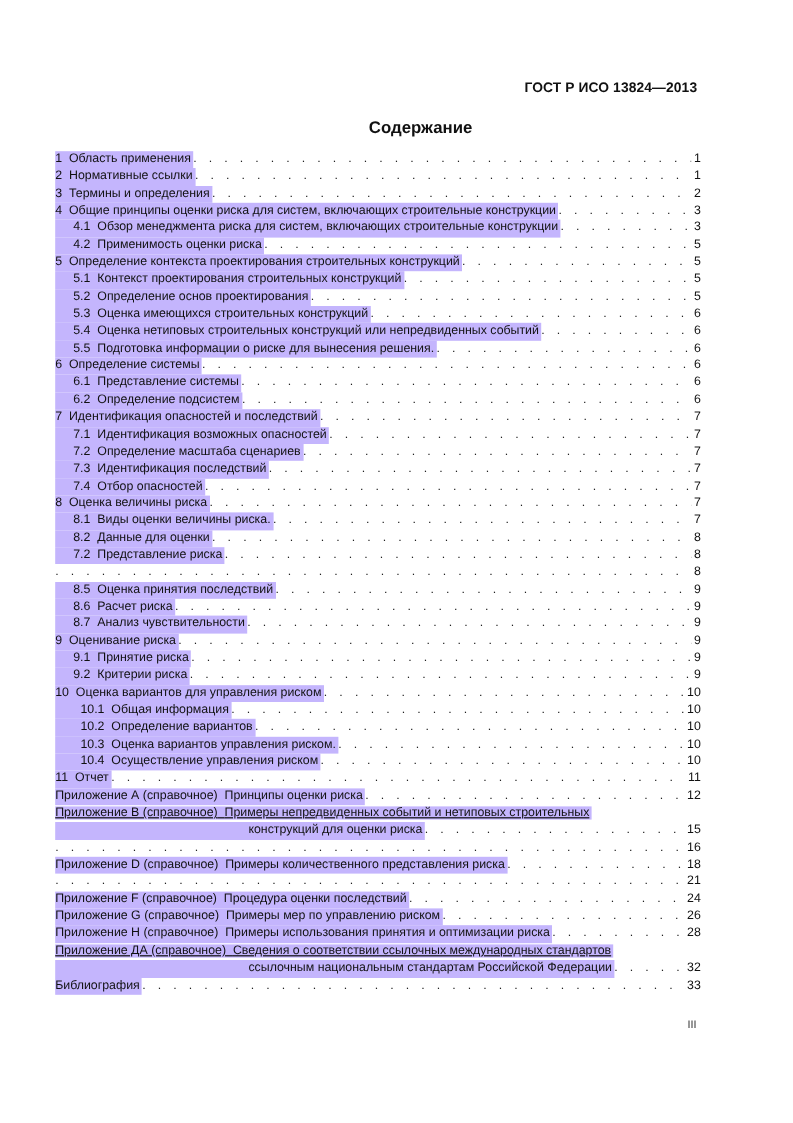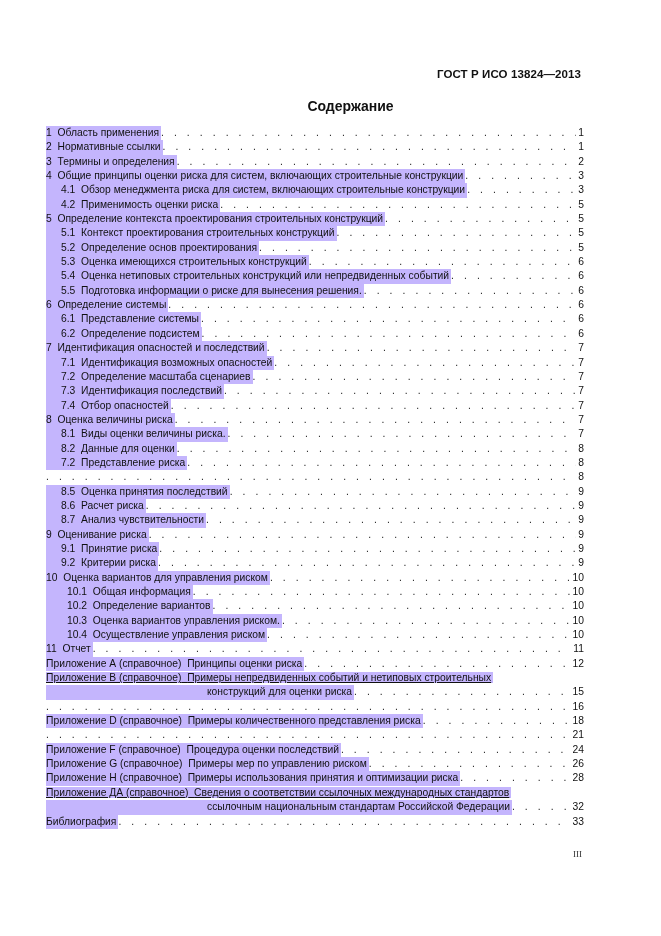--- a/index.html
+++ b/index.html
@@ -11,21 +11,21 @@
     .row { position:relative; display:flex; align-items:flex-end; height:14.35px; line-height:14.35px; white-space:nowrap; }
     .row .lbl { flex:0 0 auto; background:#c4b5fd; padding-right:2px; }
     .row .dots { flex:1 1 auto; overflow:hidden; letter-spacing:3.6px; color:#222; }
     .row .pg { flex:0 0 auto; padding-left:2px; text-align:right; }
     .row .num { display:inline-block; }
     .l1 .lbl { padding-left:0; }
     .l2 .lbl { padding-left:15px; }
     .l2b .lbl { padding-left:21px; }
     .row.noline { display:block;text-decoration:underline; }
     .cont .lbl { padding-left:161px; }
-    .pagenum { position:absolute; top:849px; left:573px; font-size:9px; color:#333;font-family:Liberation Serif, serif; }
+    .pagenum { position:absolute; top:849px; left:573px; font-size:9px; color:#333; }
   </style>
 </head>
 <body>
 
 <div class="header">ГОСТ Р ИСО 13824—2013</div>
 <div class="title">Содержание</div>
 
 <div class="toc" id="toc">
     <div class="row l1">
       <span class="lbl"><span class="num">1</span>&nbsp;&nbsp;<span class="txt">Область применения</span></span>

